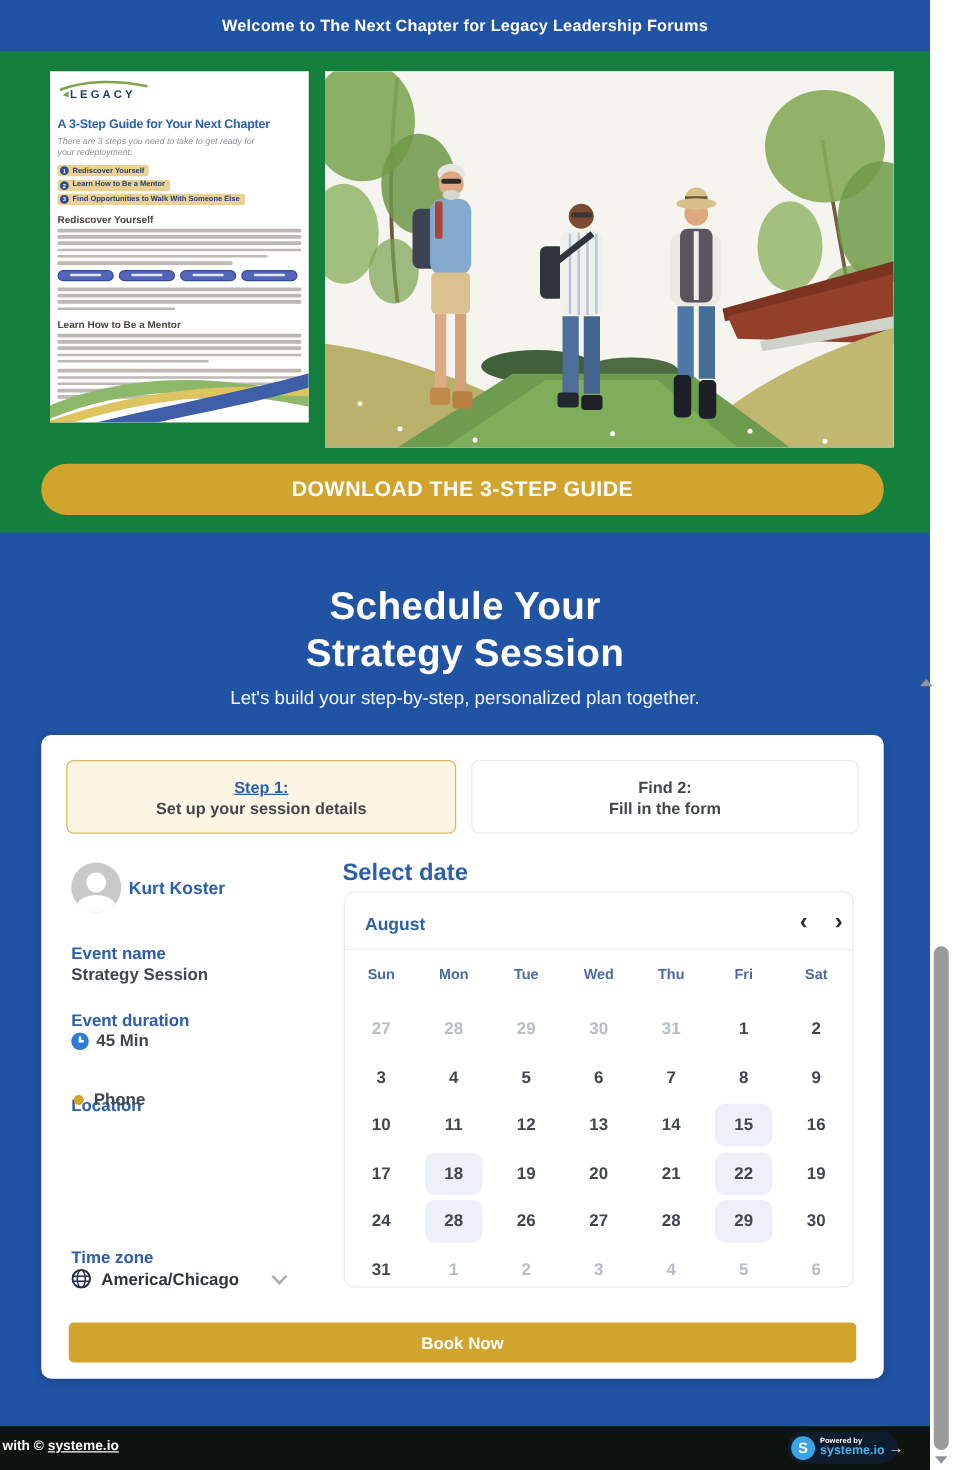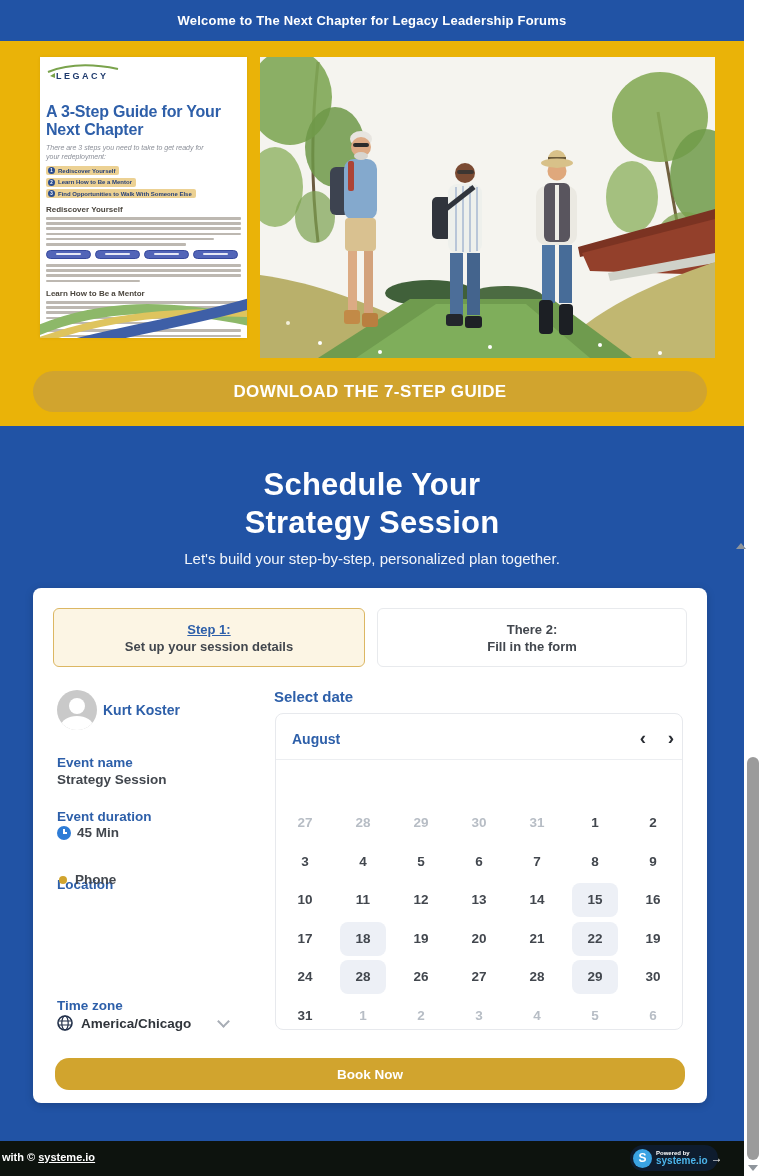--- a/index.html
+++ b/index.html
@@ -1,29 +1,29 @@
 <!DOCTYPE html>
 <html><head>
 <meta charset="utf-8">
 <style>
   * { margin:0; padding:0; box-sizing:border-box; }
   html,body { width:768px; height:1176px; }
   body { font-family:"Liberation Sans", sans-serif; background:#ffffff; position:relative; overflow:hidden; }
-  #page { position:absolute; left:0; top:0; width:768px; height:1176px; background:#eab308; }
+  #page { position:absolute; left:0; top:0; width:768px; height:1176px; background:#15803d; }
 
   
   .banner { position:absolute; left:0; top:0; width:744px; height:41px; background:#2153a5;
             display:flex; align-items:center; justify-content:center; }
   .banner span { color:#ffffff; font-size:13px; font-weight:600; letter-spacing:.2px; }
 
   
   .doc { position:absolute; left:40px; top:57px; width:207px; height:281px; background:#ffffff;
          box-shadow:0 0 3px rgba(0,0,0,.08); overflow:hidden; }
   .doc-inner { position:absolute; left:6px; top:6px; right:6px; }
-  .doc-title { color:#2e5fa9; font-size:16px; font-weight:800; margin-top:18px; letter-spacing:-.2px; }
+  .doc-title { color:#2e5fa9; font-size:10px; font-weight:800; margin-top:8px; letter-spacing:-.2px; }
   .doc-intro { color:#8b8f98; font-size:7px; font-style:italic; line-height:9px; margin-top:4px; }
   .doc-steps { margin-top:5px; }
   .doc-step { display:flex; align-items:center; background:#ecd193; border-radius:2px; padding:1px 4px 1px 2px;
               margin-bottom:2.5px; width:fit-content; }
   .doc-step .num { width:7px; height:7px; border-radius:50%; background:#2c4d8e; color:#fff; font-size:4.5px;
                    font-weight:700; display:flex; align-items:center; justify-content:center; margin-right:3px; flex:none; }
   .doc-step .lbl { color:#243f78; font-size:6px; font-weight:700; white-space:nowrap; }
   .doc-h2 { color:#4b463e; font-size:8px; font-weight:800; margin-top:7px; margin-bottom:3px; }
   .tl { height:2.6px; background:#bdb8b1; border-radius:1px; margin-bottom:2.6px; }
   .doc-pills { display:flex; gap:4px; margin-top:4px; margin-bottom:5px; }
@@ -67,40 +67,40 @@
   .f-label { position:absolute; left:24px; color:#2d5fa9; font-size:13.5px; font-weight:800; }
   .f-value { position:absolute; left:24px; color:#42474e; font-size:13.5px; font-weight:600; display:flex; align-items:center; }
   .clock-ic { width:14px; height:14px; border-radius:50%; background:#2e7cd6; position:relative; margin-right:6px; flex:none; }
   .clock-ic:before { content:""; position:absolute; left:6px; top:3px; width:1.6px; height:5px; background:#fff; }
   .clock-ic:after { content:""; position:absolute; left:6px; top:6.5px; width:4px; height:1.6px; background:#fff; }
   .dot-ic { width:8px; height:8px; border-radius:50%; background:#d1a42e; margin:0 8px 0 2px; flex:none; }
   .globe-ic { width:16px; height:16px; flex:none; margin-right:8px; }
   .chev { width:9px; height:9px; border-right:2px solid #a7adb5; border-bottom:2px solid #a7adb5;
           transform:rotate(45deg); margin-left:28px; margin-top:-4px; }
 
-  .select-date { position:absolute; left:241px; top:100px; color:#2d5fa9; font-size:15px; font-weight:800; }
+  .select-date { position:absolute; left:241px; top:100px; color:#2d5fa9; font-size:19px; font-weight:800; }
   .cal { position:absolute; left:242px; top:125px; width:408px; height:317px; background:#ffffff;
          border:1px solid #e7e9ed; border-radius:8px; }
   .cal-month { position:absolute; left:16px; top:17px; color:#2d5fa9; font-size:14px; font-weight:800; }
   .cal-nav { position:absolute; top:12px; width:22px; height:24px; color:#2b2f35; font-size:19px; font-weight:700;
              display:flex; align-items:center; justify-content:center; cursor:pointer; }
   .cal-prev { left:356px; }
   .cal-next { left:384px; }
   .cal-div { position:absolute; left:0; top:45px; width:100%; height:1px; background:#eceef1; }
   .cal-dh { position:absolute; left:0; top:60px; width:100%; display:grid; grid-template-columns:repeat(7,1fr); }
   .cal-dh span { text-align:center; color:#4c6ba5; font-size:11.5px; font-weight:700; }
   .cal-grid { position:absolute; left:0; top:90px; width:100%; }
   .cal-row { display:grid; grid-template-columns:repeat(7,1fr); height:38.5px; }
   .cal-cell { align-self:center; justify-self:center; min-width:46px; height:34px; line-height:34px;
               text-align:center; color:#42474e; font-size:13.5px; font-weight:700; border-radius:8px; cursor:pointer; }
   .cal-cell.muted { color:#b7bdc5; font-weight:600; cursor:default; }
   .cal-cell.hl { background:#edf0f6; }
 
   .book-btn { position:absolute; left:22px; top:470px; width:630px; height:32px; border:none; cursor:pointer;
-              background:#d1a42e; border-radius:14px; color:#ffffff; font-family:"Liberation Sans",sans-serif;
+              background:#d1a42e; border-radius:4px; color:#ffffff; font-family:"Liberation Sans",sans-serif;
               font-size:13.5px; font-weight:800; }
 
   
   .footer { position:absolute; left:0; top:1141px; width:744px; height:35px; background:#0d130e; }
   .made-with { position:absolute; left:2px; top:10px; color:#ffffff; font-size:11px; font-weight:700; }
   .made-with a { color:#ffffff; text-decoration:underline; cursor:pointer; }
   .pb-badge { position:absolute; left:630px; top:4px; width:88px; height:26px; background:#0e1c2e; border-radius:13px;
               display:flex; align-items:center; padding:0 6px 0 3px; cursor:pointer; }
   .pb-s { width:19px; height:19px; border-radius:50%; background:#3aa3e3; color:#fff; font-size:12px; font-weight:800;
           display:flex; align-items:center; justify-content:center; flex:none; }
@@ -280,37 +280,37 @@
 
       <circle cx="60" cy="286" r="2" fill="#ffffff"></circle>
         <circle cx="120" cy="295" r="2" fill="#ffffff"></circle>
       <circle cx="230" cy="290" r="2" fill="#ffffff"></circle>
         <circle cx="340" cy="288" r="2" fill="#ffffff"></circle>
       <circle cx="400" cy="296" r="2" fill="#ffffff"></circle>
         <circle cx="28" cy="266" r="2" fill="#f3efd9"></circle>
     </svg>
   </div>
 
-  <button class="download-btn">DOWNLOAD THE 7-STEP GUIDE</button>
+  <button class="download-btn">DOWNLOAD THE 3-STEP GUIDE</button>
 
   <div class="blue-section">
     <div class="sched-h">
       <div>Schedule Your</div>
       <div>Strategy Session</div>
     </div>
     <div class="sched-sub">Let's build your step-by-step, personalized plan together.</div>
   </div>
 
   <div class="card">
     <div class="tab tab-active">
       <div class="t1">Step 1:</div>
       <div class="t2">Set up your session details</div>
     </div>
     <div class="tab tab-idle">
-      <div class="t1">There 2:</div>
+      <div class="t1">Find 2:</div>
       <div class="t2">Fill in the form</div>
     </div>
 
     <div class="avatar">
       <div class="a-head"></div>
       <div class="a-body"></div>
     </div>
     <div class="host-name">Kurt Koster</div>
 
     <div class="f-label" style="top:167px;">Event name</div>
@@ -339,20 +339,29 @@
       <span class="chev"></span>
     </div>
 
     <div class="select-date">Select date</div>
 
     <div class="cal">
       <div class="cal-month">August</div>
       <div class="cal-nav cal-prev">‹</div>
       <div class="cal-nav cal-next">›</div>
       <div class="cal-div"></div>
+      <div class="cal-dh">
+          <span>Sun</span>
+          <span>Mon</span>
+          <span>Tue</span>
+          <span>Wed</span>
+          <span>Thu</span>
+          <span>Fri</span>
+          <span>Sat</span>
+        </div>
       <div class="cal-grid">
           <div class="cal-row">
             <div class="cal-cell muted">27</div>
             <div class="cal-cell muted">28</div>
             <div class="cal-cell muted">29</div>
             <div class="cal-cell muted">30</div>
             <div class="cal-cell muted">31</div>
             <div class="cal-cell">1</div>
             <div class="cal-cell">2</div>
           </div>

